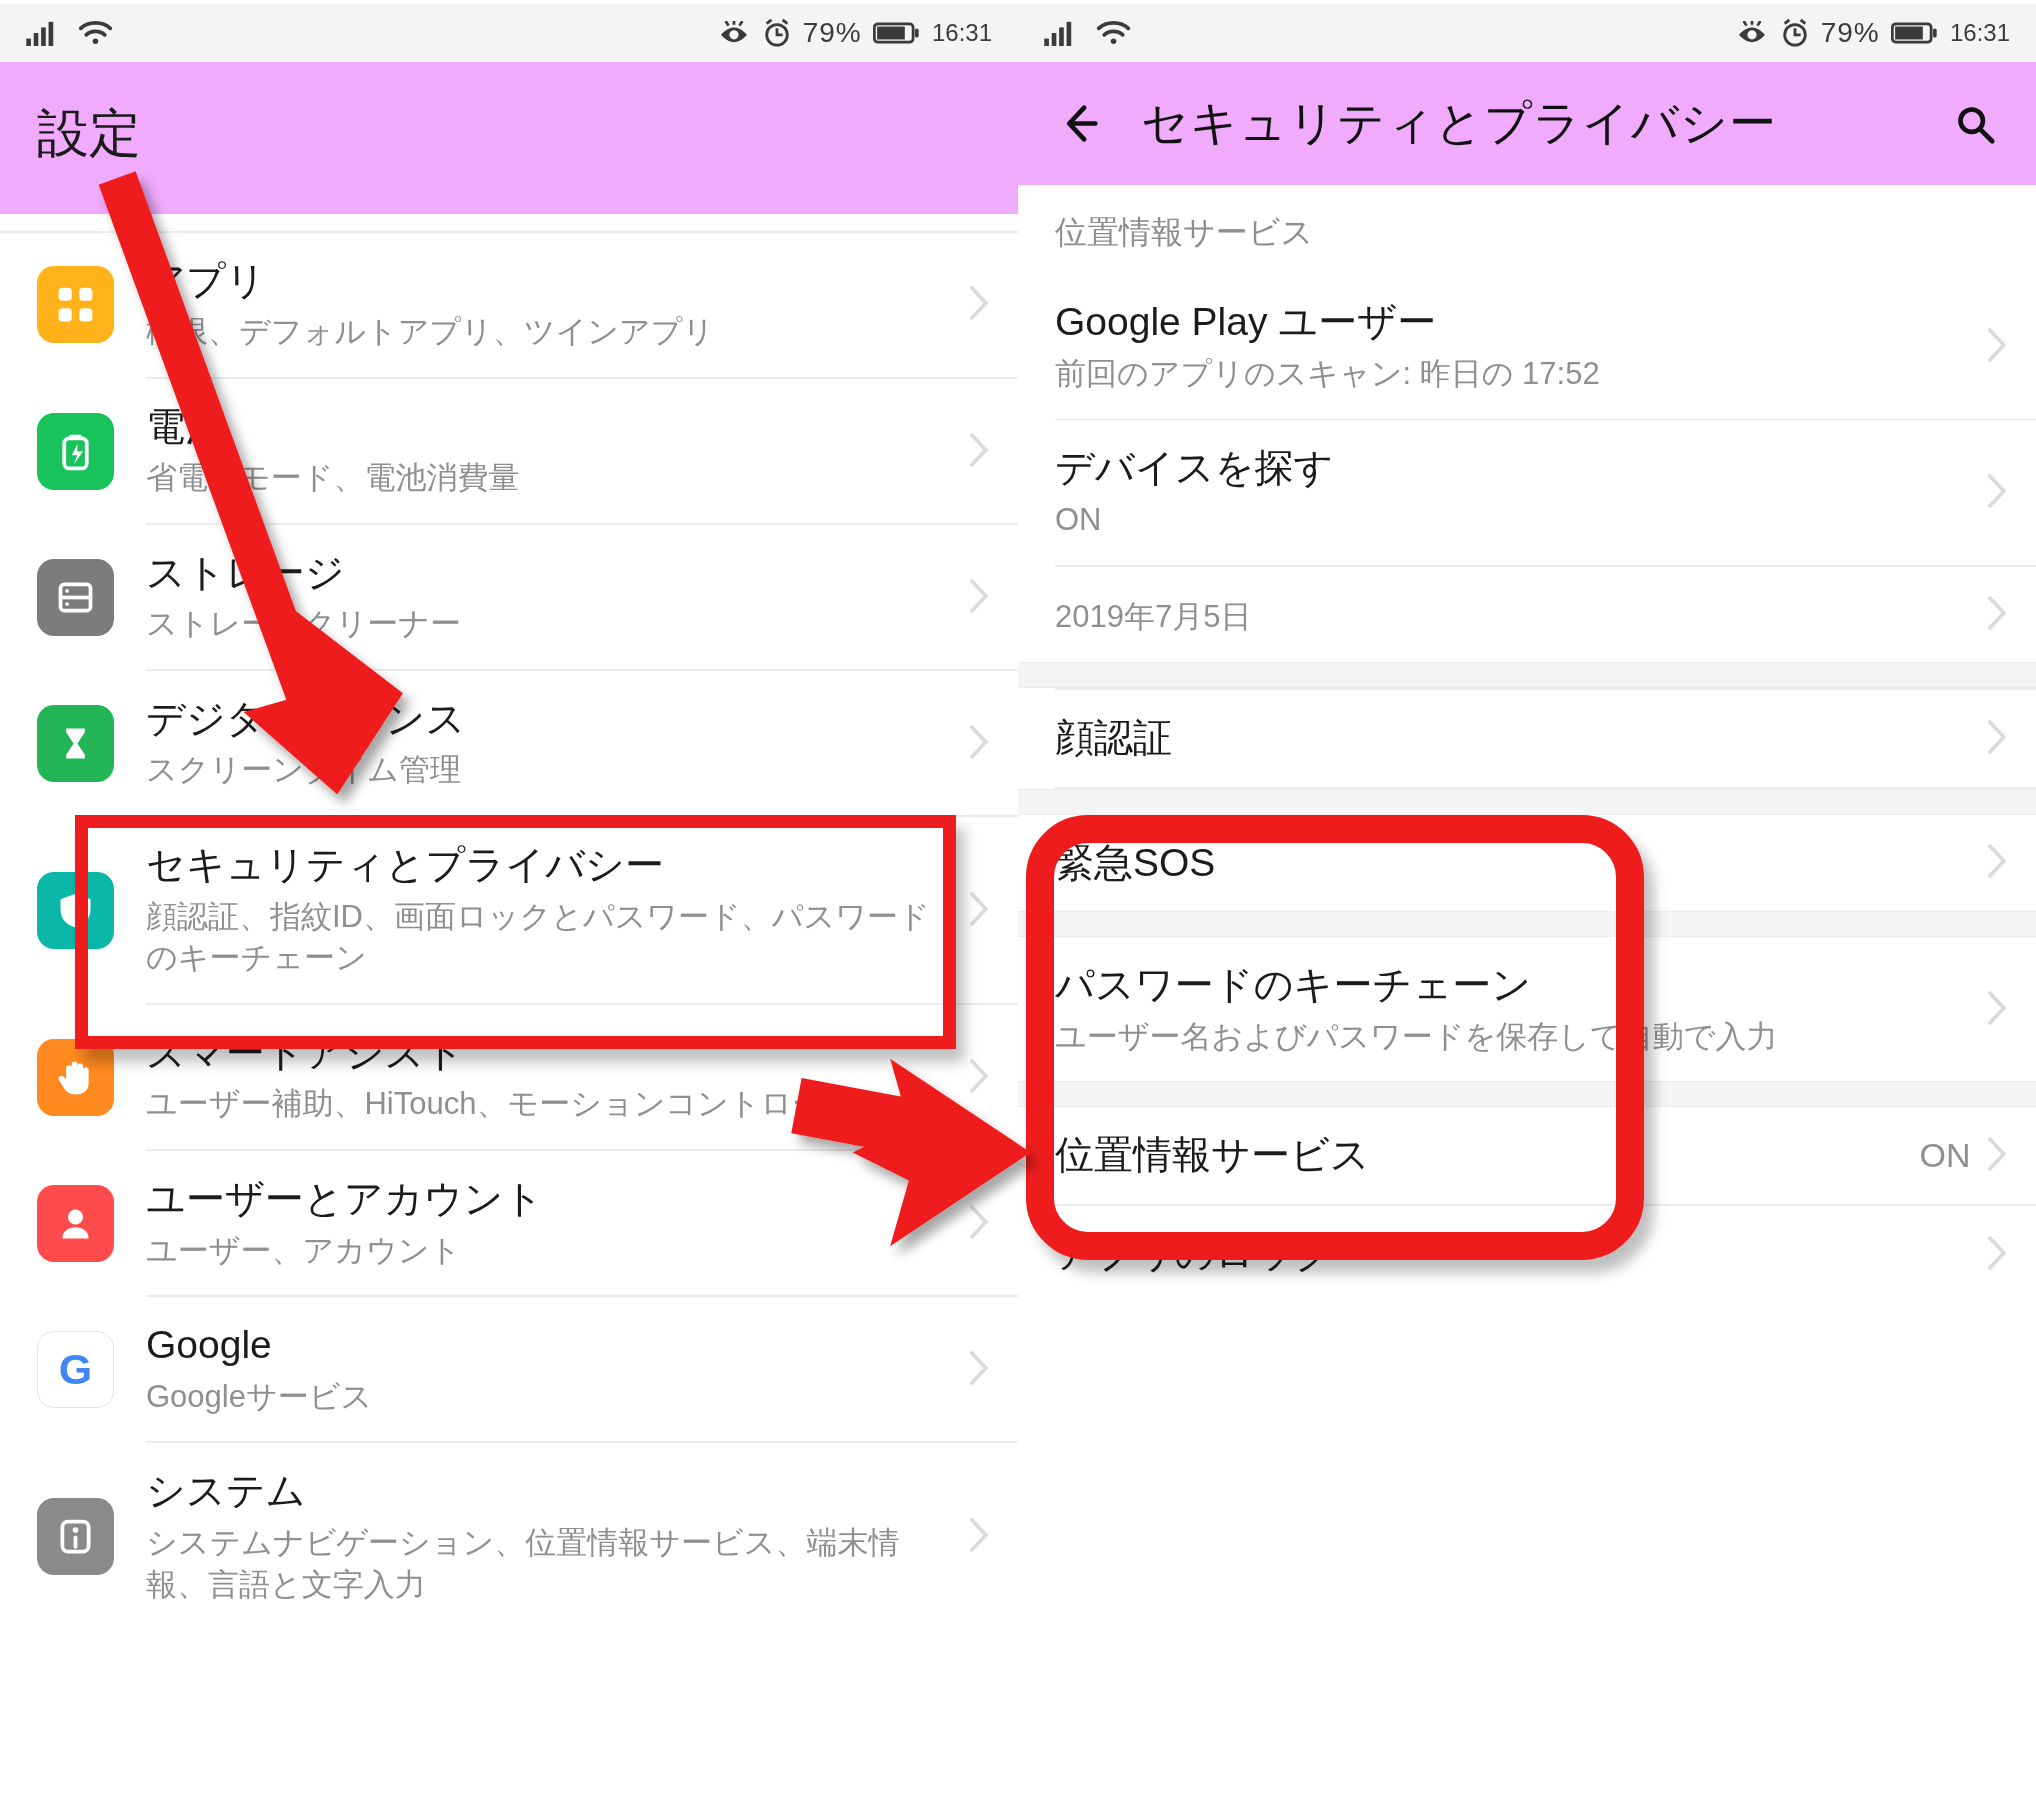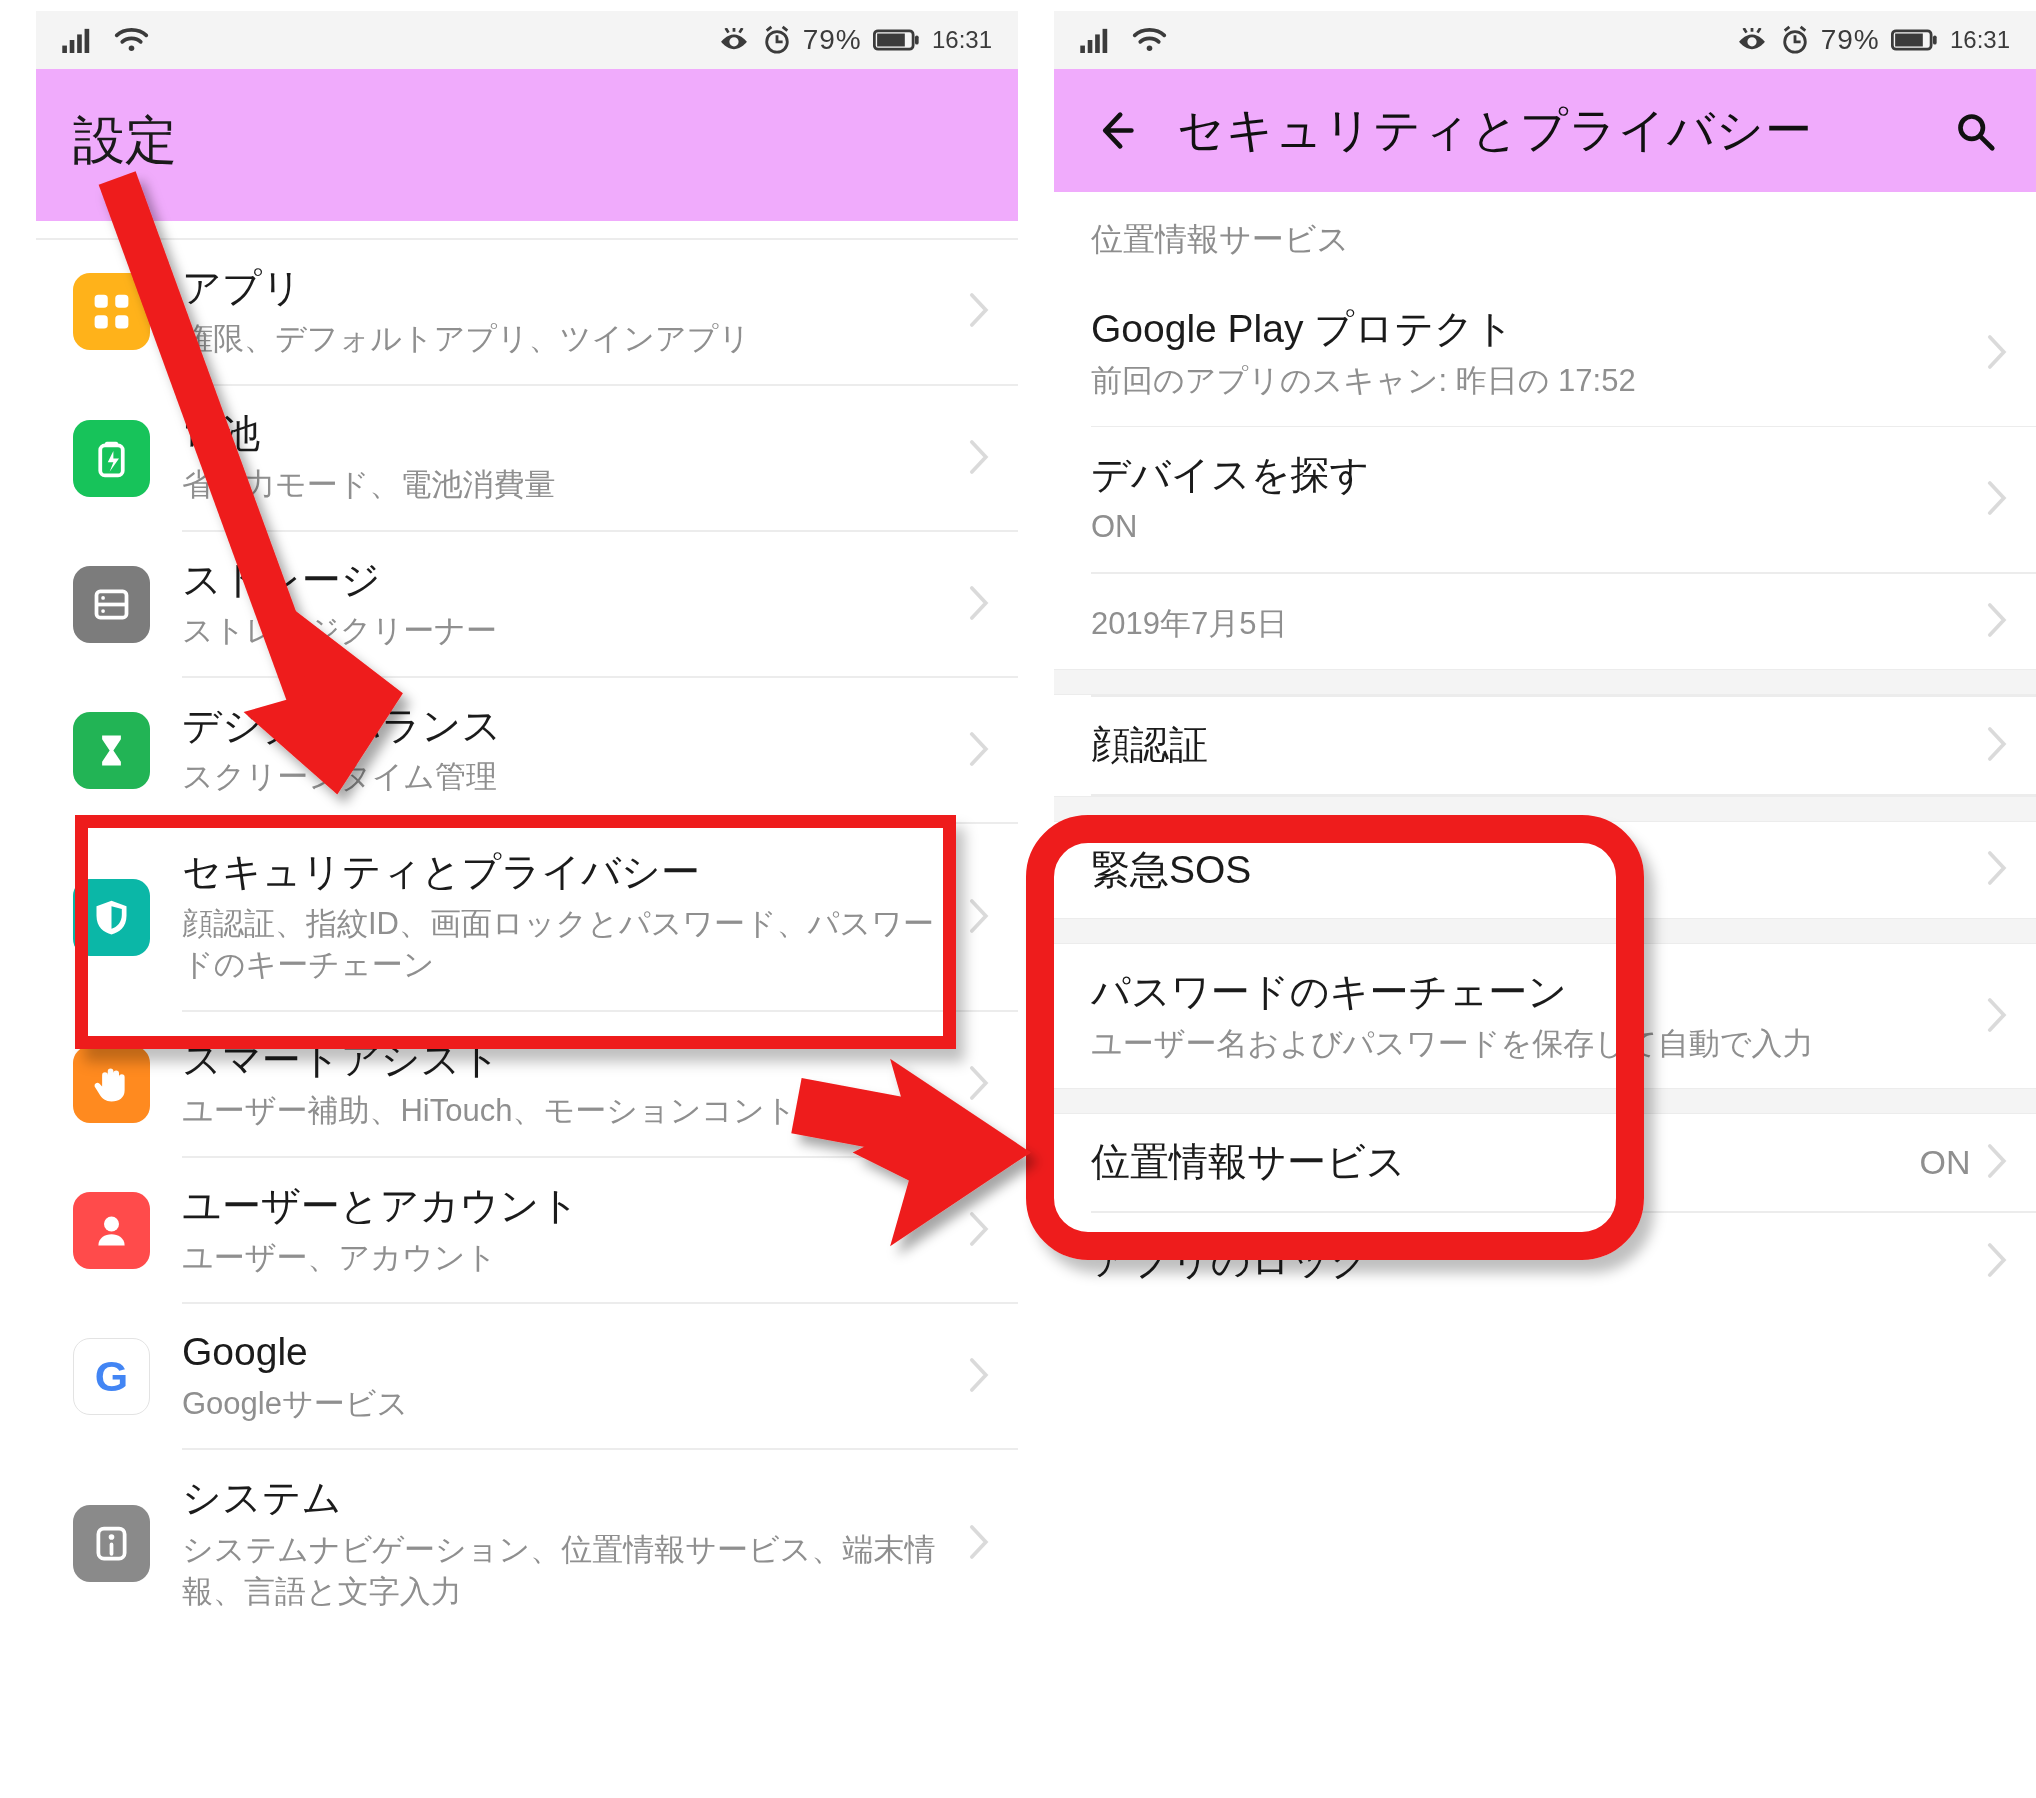--- a/index.html
+++ b/index.html
@@ -1,18 +1,18 @@
 <!DOCTYPE html>
 <html style="font-size:15px"><head>
 <meta charset="utf-8">
 <style>
   * { box-sizing: border-box; margin: 0; padding: 0; }
   html, body { width: 2037px; height: 1799px; font-family: -apple-system, "Helvetica Neue", Arial, "Hiragino Kaku Gothic ProN", "Hiragino Sans", Meiryo, sans-serif; background:#fff; }
   .canvas { position: relative; width: 2037px; height: 1799px; overflow: hidden; }
-  .screen { position: absolute; top: 11px; width: 1018px; height: 1554px; background: #fff; padding-left: 36px; }
+  .screen { position: absolute; top: 4px; width: 1018px; height: 1554px; background: #fff; }
   .screen.left  { left: 0; }
   .screen.right { left: 1018px; }
   
   .status-bar { height: 58px; background: #f4f4f4; display:flex; align-items:center; padding:0 26px; }
   .status-left { display:flex; align-items:center; gap:17px; }
   .status-right { margin-left:auto; display:flex; align-items:center; gap:11.2px; font-size:26px; color:#3b3b3b; }
   .status-right .pct { font-size:28px; letter-spacing:0.9px; }
   .status-right .time { font-size:24px; margin-left:1px; }
   .signal svg, .wifi svg, .eye svg, .alarm svg, .batt svg { display:block; }
   
@@ -352,21 +352,21 @@
             <line x1="30" y1="30" x2="42" y2="42" stroke="#111" stroke-width="5" stroke-linecap="round"></line>
           </svg>
       </button>
     </div>
 
     <div class="list">
       <div class="section-title">位置情報サービス</div>
 
       <div class="row">
         <div class="body">
-          <div class="title">Google Play プロテクト</div>
+          <div class="title">Google Play ユーザー</div>
           <div class="sub">前回のアプリのスキャン: 昨日の 17:52</div>
         </div>
         <span class="chev"><svg width="20.6" height="36" viewBox="0 0 22 38">
               <path d="M3 3 L18 19 L3 35" fill="none" stroke="#bdbdbd" stroke-width="4" stroke-linecap="round"></path>
             </svg></span>
       </div>
       <div class="divider rfull"></div>
 
       <div class="row">
         <div class="body">

